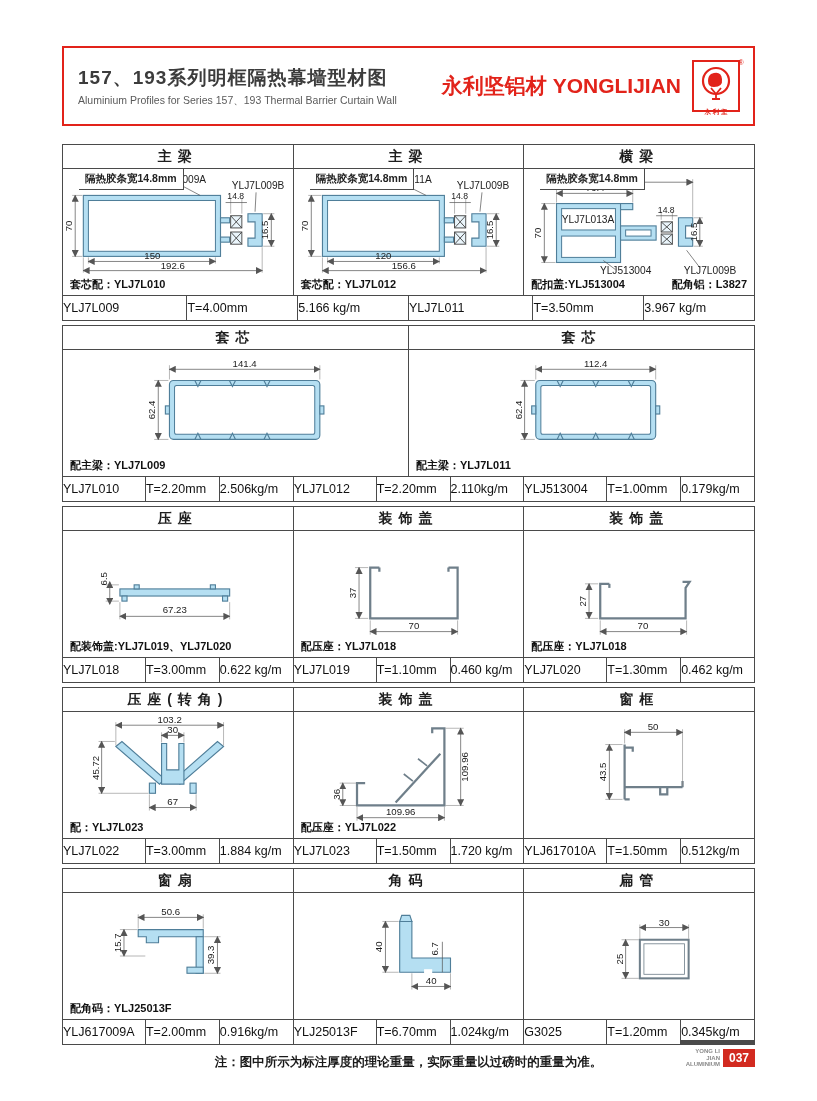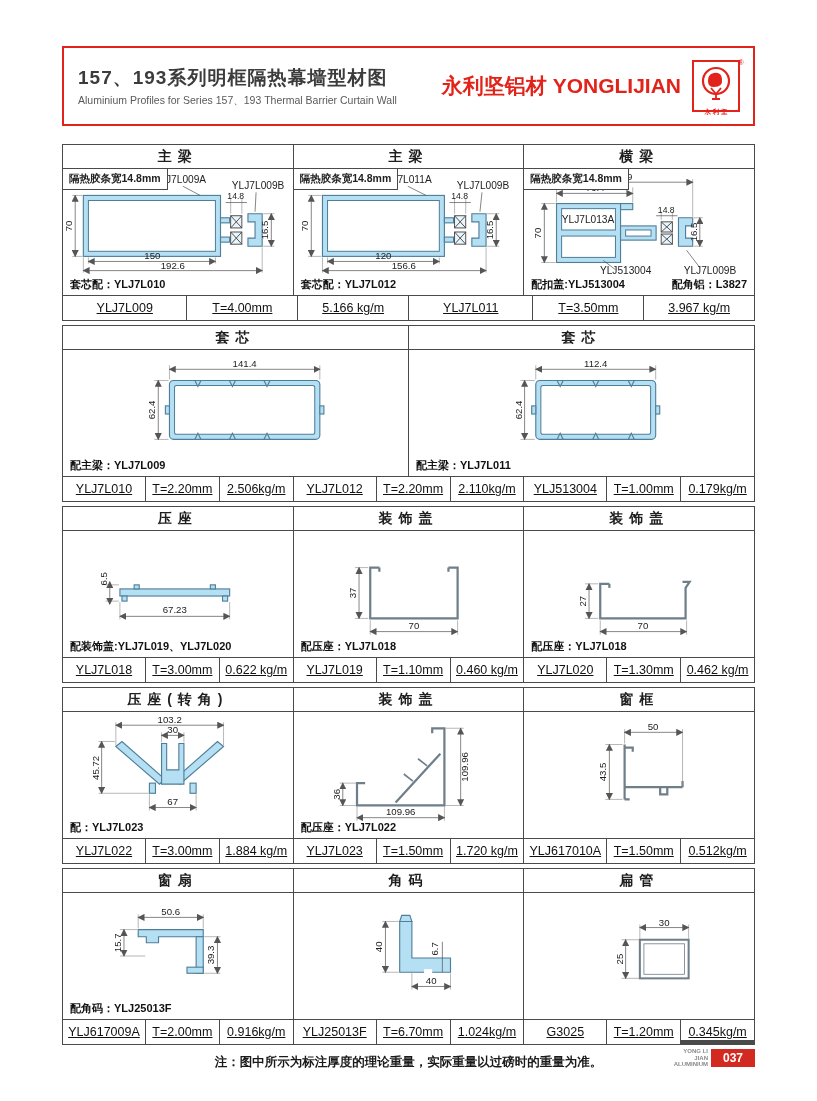--- a/index.html
+++ b/index.html
@@ -19,30 +19,30 @@
   
   .row-block{border:1.5px solid #4a4a4a;margin-top:4px;}
   .row-block.first{margin-top:18px;}
   .cells{display:flex;height:150px;}
   .cell{flex:1;border-right:1.5px solid #4a4a4a;display:flex;flex-direction:column;min-width:0;}
   .cell:last-child{border-right:none;}
   .cell-title{height:23px;line-height:23px;border-bottom:1.5px solid #4a4a4a;text-align:center;
               font-weight:bold;font-size:14px;letter-spacing:6px;color:#1e1e1e;}
   .cell-body{position:relative;flex:1;}
   .draw{position:absolute;left:0;top:0;width:100%;height:100%;}
-  .tag{position:absolute;left:0;top:0;border:1px solid #4a4a4a;border-left:none;border-top:none;
+  .tag{position:absolute;left:16px;top:0;border:1px solid #4a4a4a;border-left:none;border-top:none;
        font-size:10.5px;font-weight:bold;padding:3px 6px;background:#fff;z-index:2;}
   .note{position:absolute;left:7px;bottom:3px;font-size:11px;font-weight:bold;color:#111;z-index:2;}
   .note2{left:auto;right:7px;}
 
   
   .spec-row{display:flex;height:24px;border-top:1.5px solid #4a4a4a;}
   .spec{flex:1;display:flex;border-right:1.5px solid #4a4a4a;min-width:0;}
   .spec:last-child{border-right:none;}
-  .spec span{line-height:24px;text-align:center;font-size:12.5px;color:#111;overflow:hidden;white-space:nowrap;text-decoration:underline;}
+  .spec span{line-height:24px;text-align:left;font-size:12.5px;color:#111;overflow:hidden;white-space:nowrap;}
   .spec .m{width:36%;border-right:1px solid #4a4a4a;}
   .spec .t{width:32%;border-right:1px solid #4a4a4a;}
   .spec .w{width:32%;}
 
   
   .prof{fill:#b5dff2;stroke:#4f7e99;stroke-width:1.1;}
   .inn{fill:#fff;stroke:#4f7e99;stroke-width:1;}
   .thin{fill:none;stroke:#6f7f8a;stroke-width:2.2;}
   .thn{fill:none;stroke:#6f7f8a;stroke-width:1.6;}
   .dim{stroke:#555;stroke-width:0.7;fill:none;}
@@ -54,21 +54,21 @@
   text.sm{font-size:8.5px;fill:#222;text-anchor:middle;font-family:"Liberation Sans",sans-serif;}
   text.lt{font-size:10px;fill:#222;text-anchor:middle;font-family:"Liberation Sans",sans-serif;}
 
   
   .footnote{margin-top:9px;text-align:center;font-weight:bold;font-size:12.5px;color:#1a1a1a;}
   .badge{position:absolute;right:0px;top:1040px;width:75px;}
   .badge-bar{height:5px;background:#4a4a4a;margin-bottom:3px;}
   .badge-row{display:flex;align-items:center;justify-content:flex-end;gap:3px;}
   .badge-txt{text-align:right;line-height:1.1;}
   .badge-txt div{font-size:6px;font-weight:bold;color:#8a8a8a;}
-  .badge-num{background:#d22a20;color:#fff;font-weight:bold;font-size:12px;padding:2px 12px;}
+  .badge-num{background:#d22a20;color:#fff;font-weight:bold;font-size:12px;padding:2px 6px;}
 
   
   .lg{stroke:#e2231a;fill:none;}
 </style>
 </head>
 <body>
 
 <svg width="0" height="0" style="position:absolute">
   <defs>
     <marker id="arr" markerUnits="userSpaceOnUse" markerWidth="7" markerHeight="7" refX="6.2" refY="3.5" orient="auto-start-reverse">

